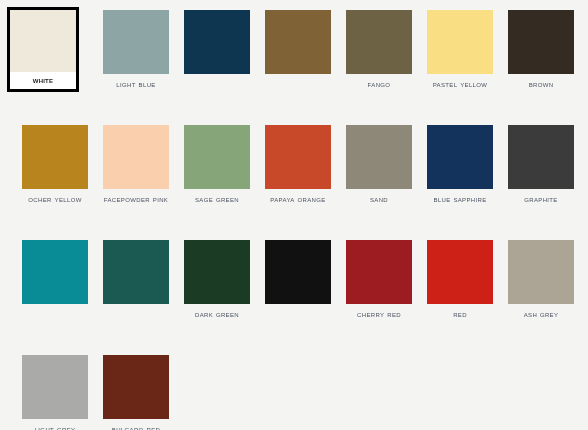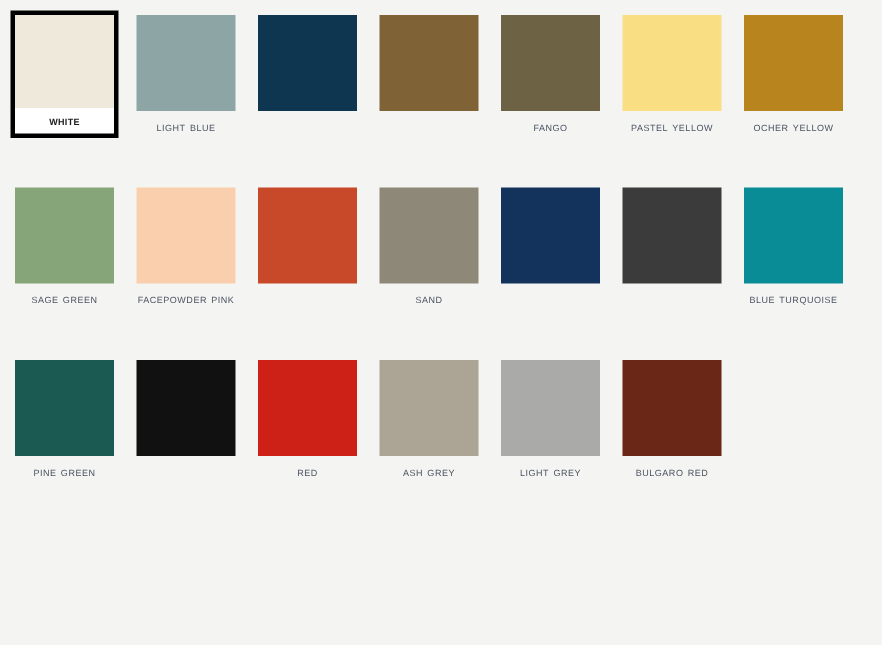--- a/index.html
+++ b/index.html
@@ -28,21 +28,21 @@
   }
   .swatch {
     position: relative;
     width: 66px;
     height: 100px;
     box-sizing: border-box;
     cursor: pointer;
   }
   .swatch-inner {
     position: absolute;
-    left: 0;
+    left: 12px;
     top: 0;
     width: 66px;
     box-sizing: border-box;
   }
   .swatch.selected .swatch-inner {
     border: 3px solid #000000;
     background: #ffffff;
     left: -3px;
     top: -3px;
     width: 72px;
@@ -113,72 +113,91 @@
       </div>
     </div>
     <div class="swatch">
       <div class="swatch-inner">
         <span class="swatch-color" style="background: rgb(250, 222, 132);"></span>
         <span class="swatch-label">PASTEL YELLOW</span>
       </div>
     </div>
     <div class="swatch">
       <div class="swatch-inner">
+        <span class="swatch-color" style="background: rgb(52, 43, 34);"></span>
+        <span class="swatch-label">BROWN</span>
+      </div>
+    </div>
+    <div class="swatch">
+      <div class="swatch-inner">
         <span class="swatch-color" style="background: rgb(184, 132, 30);"></span>
         <span class="swatch-label">OCHER YELLOW</span>
       </div>
     </div>
     <div class="swatch">
       <div class="swatch-inner">
+        <span class="swatch-color" style="background: rgb(249, 207, 174);"></span>
+        <span class="swatch-label">FACEPOWDER PINK</span>
+      </div>
+    </div>
+    <div class="swatch">
+      <div class="swatch-inner">
         <span class="swatch-color" style="background: rgb(134, 165, 121);"></span>
         <span class="swatch-label">SAGE GREEN</span>
       </div>
     </div>
     <div class="swatch">
       <div class="swatch-inner">
-        <span class="swatch-color" style="background: rgb(249, 207, 174);"></span>
-        <span class="swatch-label">FACEPOWDER PINK</span>
-      </div>
-    </div>
-    <div class="swatch">
-      <div class="swatch-inner">
         <span class="swatch-color" style="background: rgb(200, 73, 42);"></span>
+        <span class="swatch-label">PAPAYA ORANGE</span>
       </div>
     </div>
     <div class="swatch">
       <div class="swatch-inner">
         <span class="swatch-color" style="background: rgb(141, 136, 120);"></span>
         <span class="swatch-label">SAND</span>
       </div>
     </div>
     <div class="swatch">
       <div class="swatch-inner">
         <span class="swatch-color" style="background: rgb(19, 50, 92);"></span>
+        <span class="swatch-label">BLUE SAPPHIRE</span>
       </div>
     </div>
     <div class="swatch">
       <div class="swatch-inner">
         <span class="swatch-color" style="background: rgb(59, 59, 59);"></span>
+        <span class="swatch-label">GRAPHITE</span>
       </div>
     </div>
     <div class="swatch">
       <div class="swatch-inner">
         <span class="swatch-color" style="background: rgb(10, 140, 150);"></span>
-        <span class="swatch-label">BLUE TURQUOISE</span>
       </div>
     </div>
     <div class="swatch">
       <div class="swatch-inner">
         <span class="swatch-color" style="background: rgb(26, 90, 83);"></span>
-        <span class="swatch-label">PINE GREEN</span>
+      </div>
+    </div>
+    <div class="swatch">
+      <div class="swatch-inner">
+        <span class="swatch-color" style="background: rgb(27, 59, 37);"></span>
+        <span class="swatch-label">DARK GREEN</span>
       </div>
     </div>
     <div class="swatch">
       <div class="swatch-inner">
         <span class="swatch-color" style="background: rgb(17, 17, 17);"></span>
+      </div>
+    </div>
+    <div class="swatch">
+      <div class="swatch-inner">
+        <span class="swatch-color" style="background: rgb(156, 28, 33);"></span>
+        <span class="swatch-label">CHERRY RED</span>
       </div>
     </div>
     <div class="swatch">
       <div class="swatch-inner">
         <span class="swatch-color" style="background: rgb(205, 32, 23);"></span>
         <span class="swatch-label">RED</span>
       </div>
     </div>
     <div class="swatch">
       <div class="swatch-inner">

